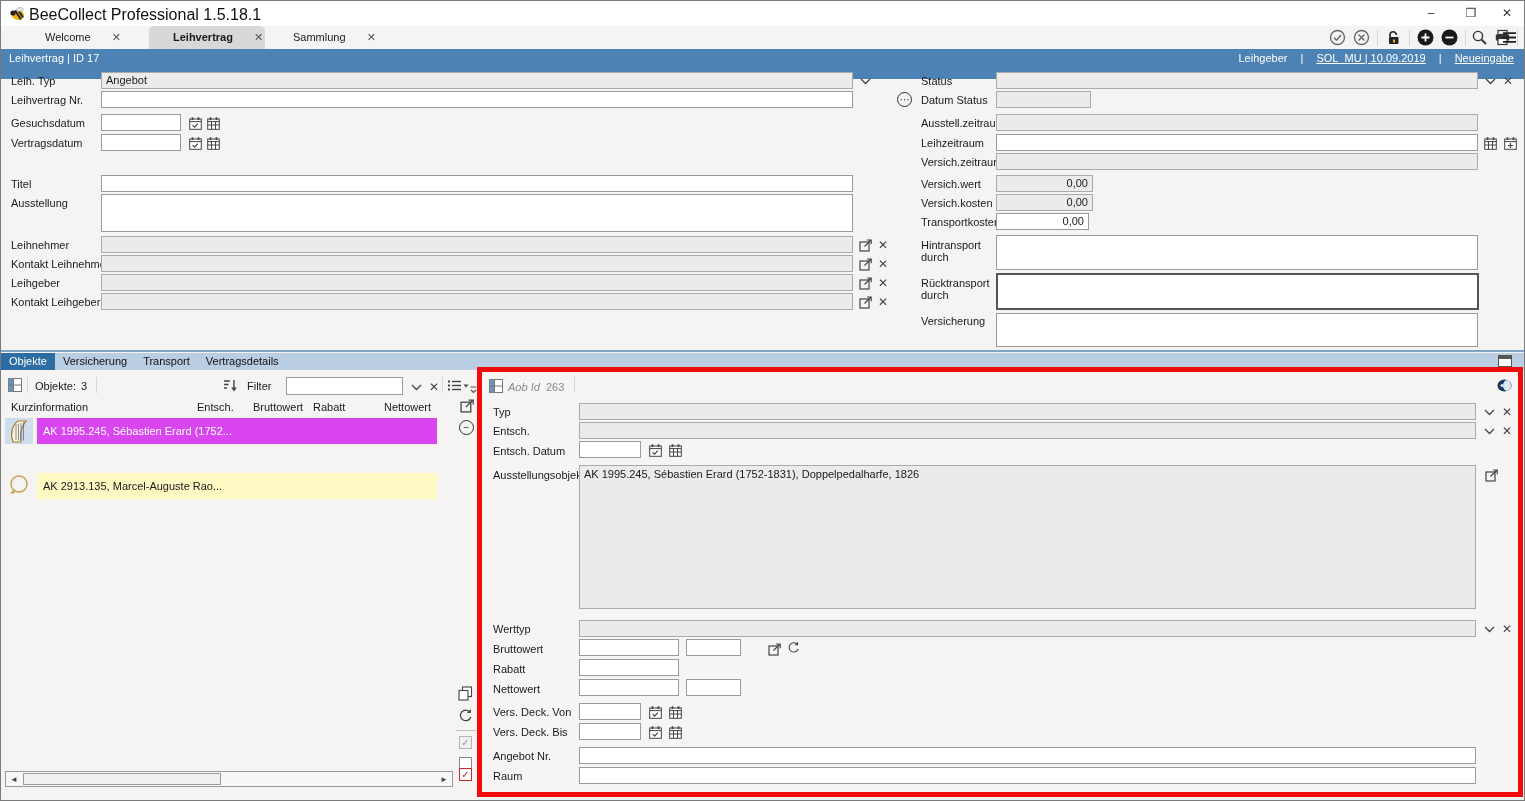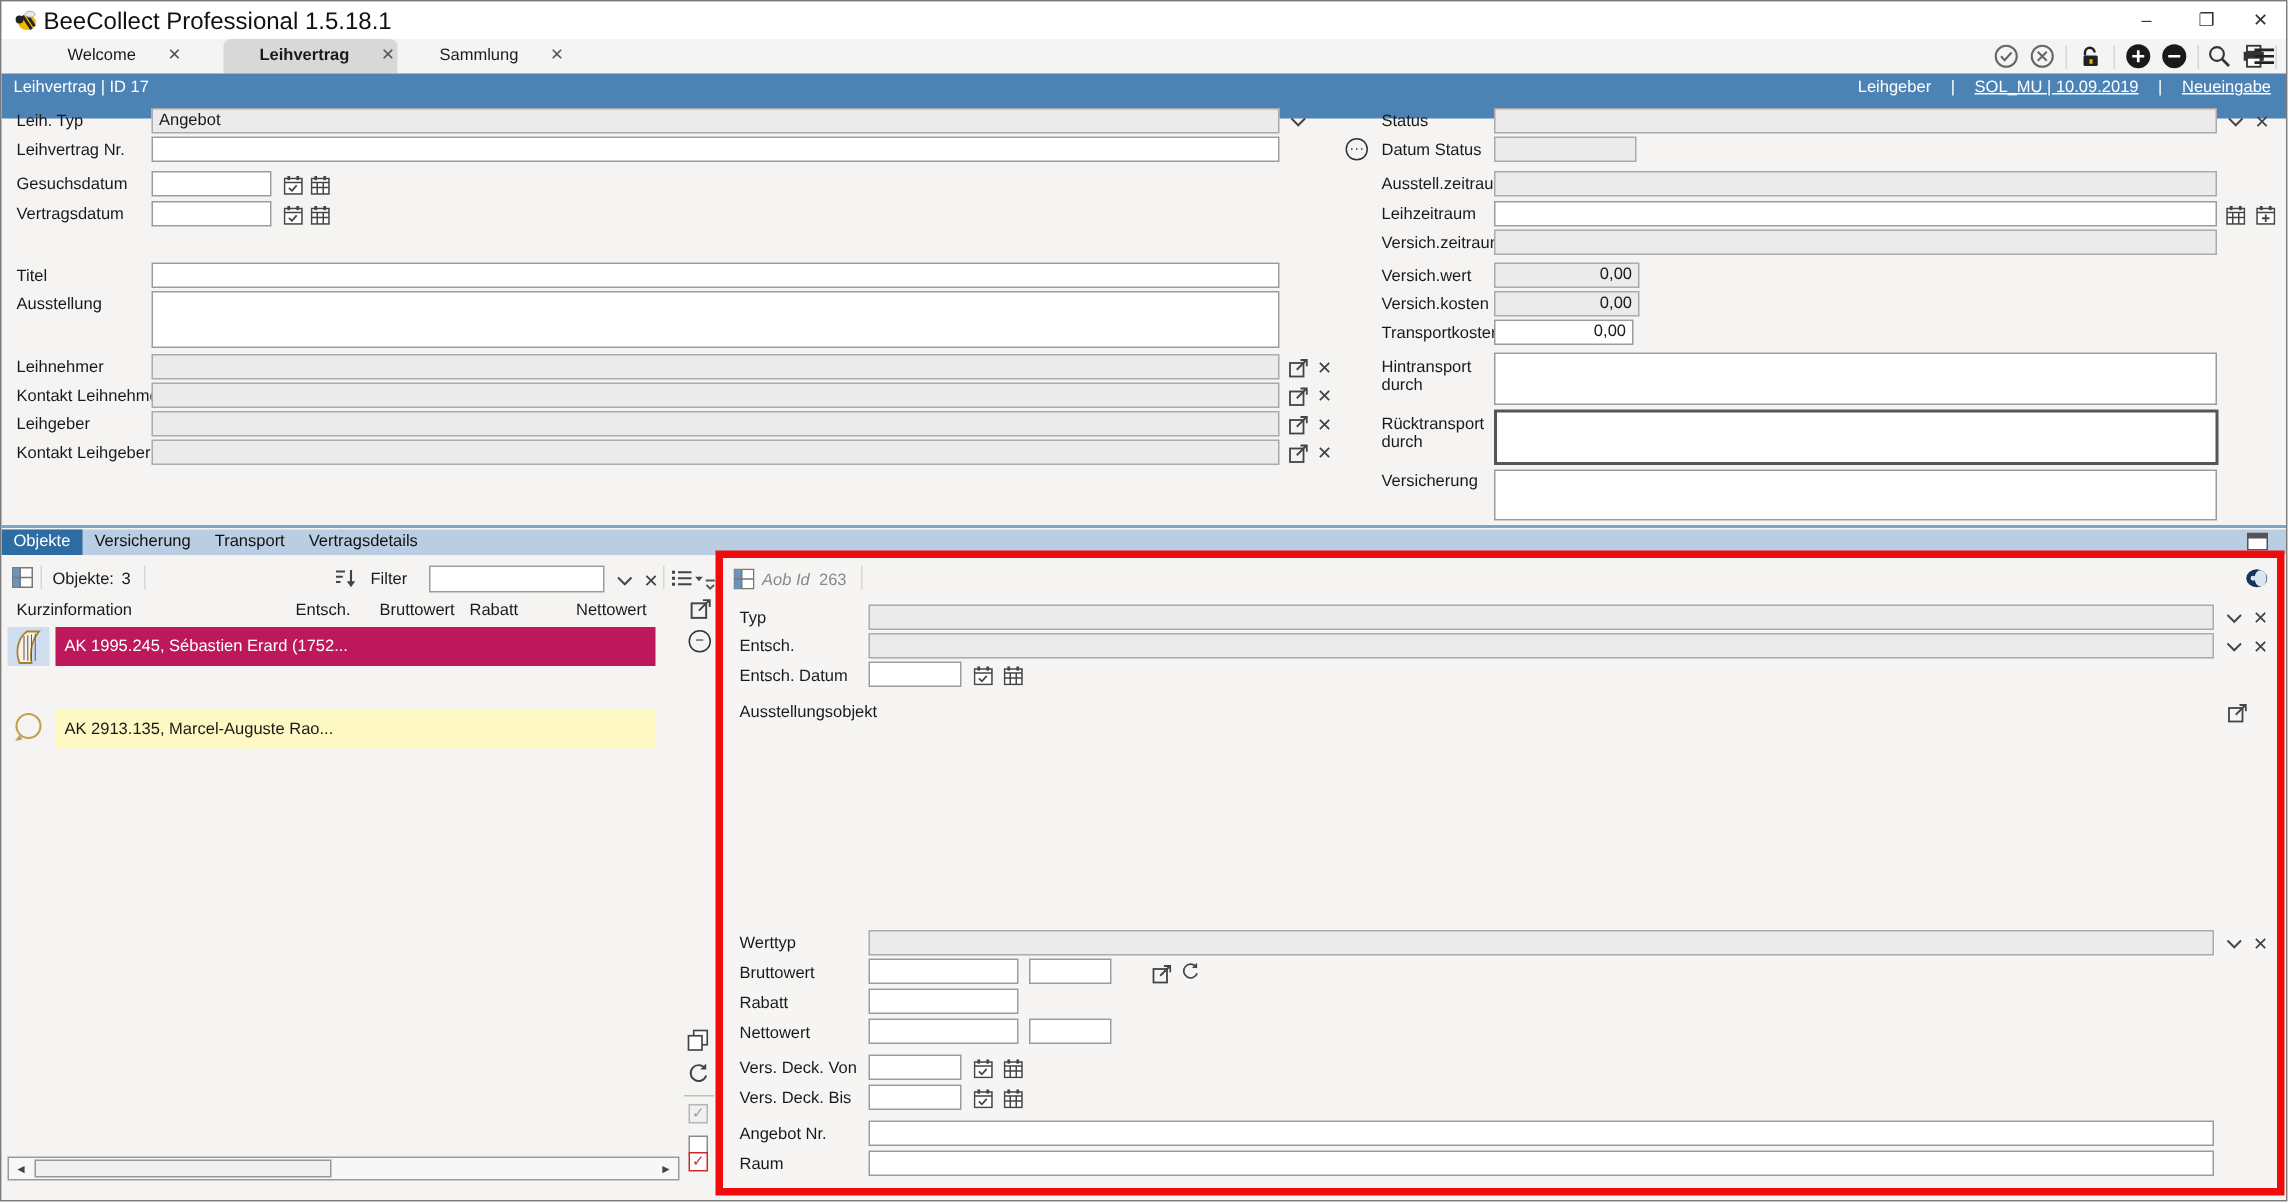--- a/index.html
+++ b/index.html
@@ -52,21 +52,21 @@
   .btab { float:left; height:17px; line-height:17px; padding:0 8px; color:#111; }
   .btab.active { background:#2e6da4; color:#fff; }
 
   
   #objpanel { position:absolute; left:0; top:369px; width:478px; height:432px; background:#f5f4f2; }
   .colhdr { position:absolute; top:31px; color:#1a1a1a; }
   .objrow { position:absolute; left:0; width:452px; height:26px; }
   .objrow .thumb { position:absolute; left:4px; top:0; width:28px; height:26px; }
   .objrow .rtext { position:absolute; left:36px; top:0; right:16px; height:26px; line-height:26px;
                    padding-left:6px; overflow:hidden; white-space:nowrap; }
-  .objrow.sel .rtext { background:#be185d; color:#fff; }
+  .objrow.sel .rtext { background:#d946ef; color:#fff; }
   .objrow.alt .rtext { background:#fef9c3; }
   .cb { position:absolute; width:13px; height:13px; border:1px solid #8a8a8a; background:#fff; font-size:10px;
         display:flex; align-items:center; justify-content:center; }
   .cb.dis { background:#f0f0f0; border-color:#b5b5b5; color:#9a9a9a; }
   .cb.red { border-color:#cc2a2a; color:#cc2a2a; }
 
   
   .sbar { position:absolute; height:16px; background:#f7f7f7; border:1px solid #9a9a9a; }
   .sbar .arrow { position:absolute; top:0; width:16px; height:14px; display:flex; align-items:center; justify-content:center; font-size:8px; color:#444; }
   .sbar .thumbx { position:absolute; top:1px; height:12px; background:#f0f0f0; border:1px solid #9a9a9a; }
@@ -510,20 +510,21 @@
     <span class="icx" style="left:183px;top:67px">
         <svg width="13" height="13" viewBox="0 0 13 13">
           <rect x="0.7" y="2" width="11.6" height="10.3" fill="#fff" stroke="#444"></rect>
           <path d="M0.7 4.6 h11.6 M4.5 4.6 v7.7 M8.5 4.6 v7.7 M0.7 8 h11.6" stroke="#444"></path>
           <rect x="2.6" y="0.3" width="1.8" height="2.8" fill="#444"></rect>
           <rect x="8.6" y="0.3" width="1.8" height="2.8" fill="#444"></rect>
         </svg>
       </span>
 
     <div class="lbl" style="left:9px;top:94px">Ausstellungsobjekt</div>
+    <div class="area ro" style="left:95px;top:90px;width:897px;height:144px">AK 1995.245, Sébastien Erard (1752-1831), Doppelpedalharfe, 1826</div>
     <span class="icx" style="left:999px;top:92px">
         <svg width="13" height="13" viewBox="0 0 13 13">
           <rect x="1" y="3" width="9" height="9" fill="none" stroke="#444" stroke-width="1.2"></rect>
           <path d="M5.5 7.5 L11.5 1.5 M8 1 h4.2 v4.2" fill="none" stroke="#444" stroke-width="1.2"></path>
         </svg>
       </span>
 
     <div class="lbl" style="left:9px;top:248px">Werttyp</div>
     <div class="fld ro" style="left:95px;top:245px;width:897px"></div>
     <span class="icx" style="left:997px;top:246px">

